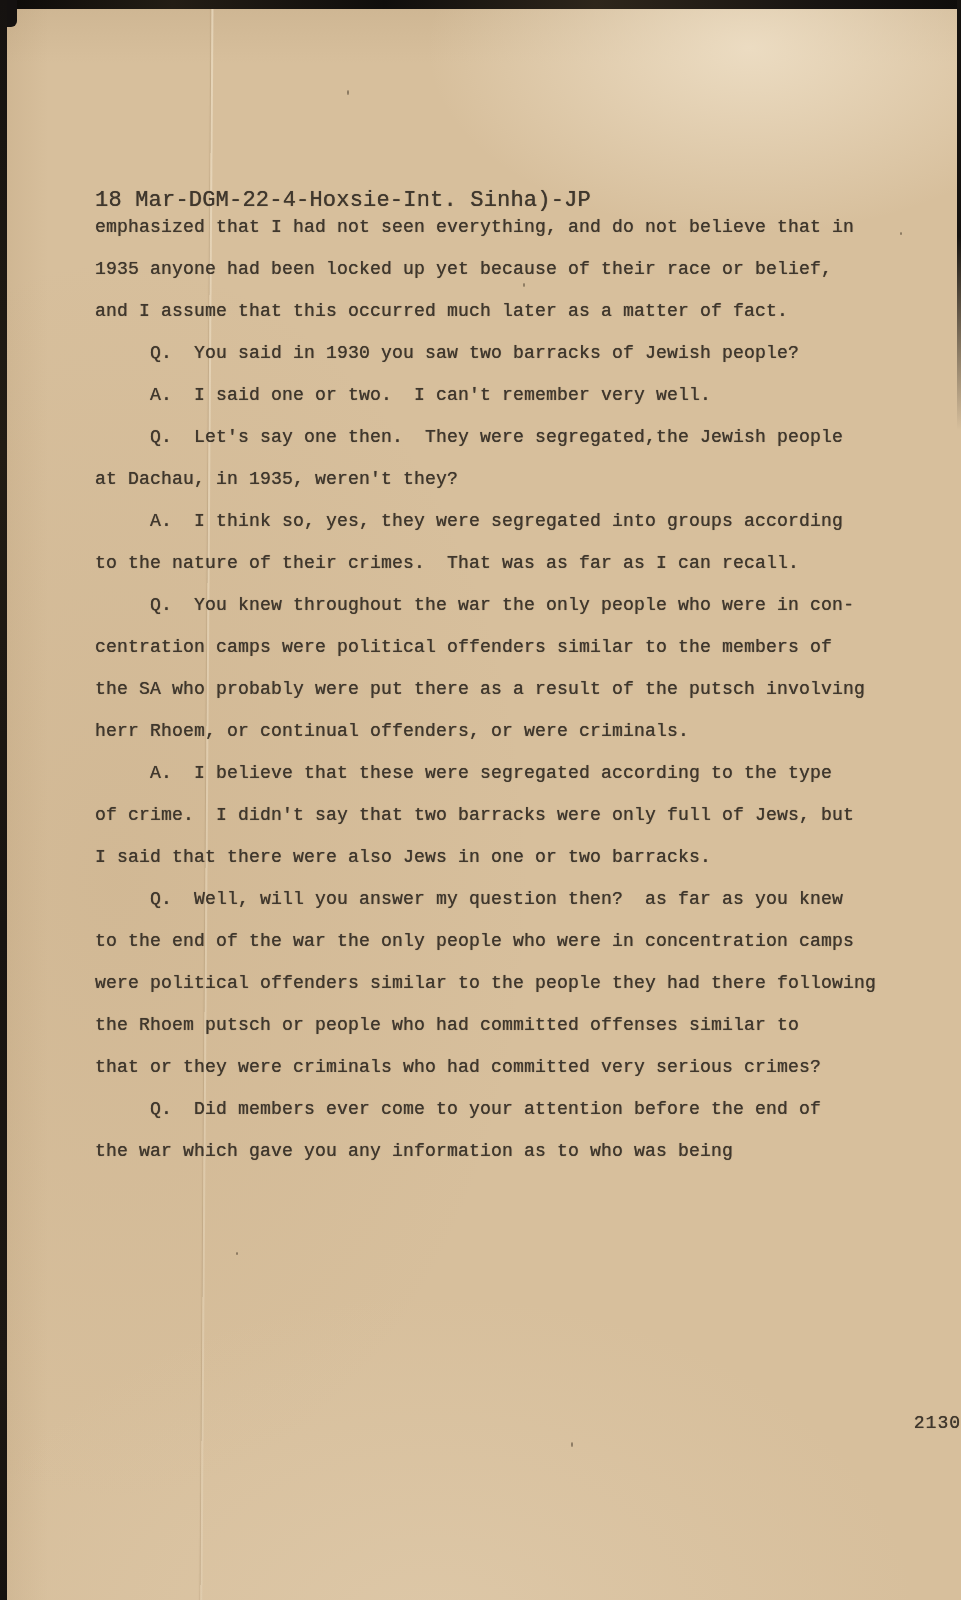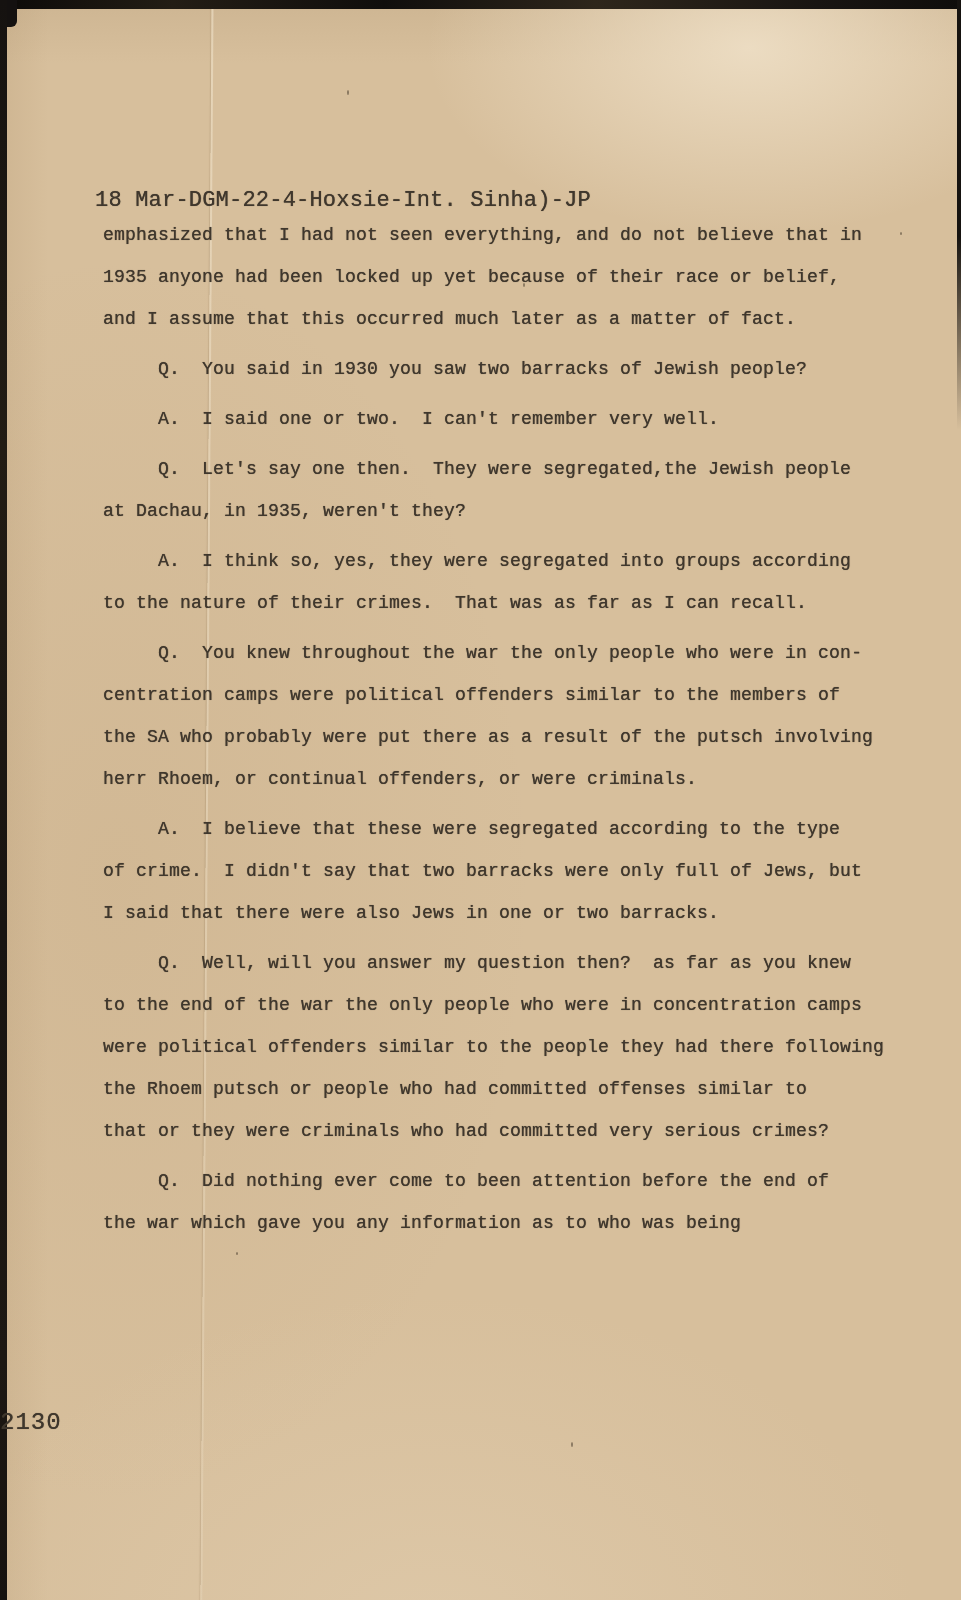--- a/index.html
+++ b/index.html
@@ -45,24 +45,24 @@
   }
   .header {
     position: absolute; left: 95px; top: 133px;
     font-size: 22px; line-height: 27px; letter-spacing: 0.2px;
     white-space: pre;
   }
   .body-text {
     position: absolute; left: 95px; top: 206px; width: 810px;
     font-size: 18px; line-height: 42px; letter-spacing: 0.2px;
   }
-  .para { margin: 8px; white-space: pre-wrap; }
+  .para { margin: 0; white-space: pre-wrap; }
   .page-number {
     position: absolute; left: 0; top: 1402px; width: 961px;
-    text-align: left; font-size: 24px; line-height: 42px; letter-spacing: 1px;
+    text-align: right; font-size: 18px; line-height: 42px; letter-spacing: 1px;
   }
   .speck {
     position: absolute; background: rgba(72,61,45,0.55); border-radius: 50%;
   }
 </style>
 </head>
 <body>
 
 <div class="scan">
 
@@ -92,21 +92,21 @@
 the SA who probably were put there as a result of the putsch involving
 herr Rhoem, or continual offenders, or were criminals.</div>
       <div class="para">     A.  I believe that these were segregated according to the type
 of crime.  I didn't say that two barracks were only full of Jews, but
 I said that there were also Jews in one or two barracks.</div>
       <div class="para">     Q.  Well, will you answer my question then?  as far as you knew
 to the end of the war the only people who were in concentration camps
 were political offenders similar to the people they had there following
 the Rhoem putsch or people who had committed offenses similar to
 that or they were criminals who had committed very serious crimes?</div>
-      <div class="para">     Q.  Did nothing ever come to been attention before the end of
+      <div class="para">     Q.  Did members ever come to your attention before the end of
 the war which gave you any information as to who was being</div>
     </div>
 
   <div class="page-number ink">2130</div>
 
   <div class="speck" style="left:347px; top:90px; width:2px; height:5px;"></div>
   <div class="speck" style="left:523px; top:283px; width:2px; height:4px;"></div>
   <div class="speck" style="left:900px; top:232px; width:2px; height:3px;"></div>
   <div class="speck" style="left:236px; top:1252px; width:2px; height:3px;"></div>
   <div class="speck" style="left:571px; top:1442px; width:2px; height:5px;"></div>

